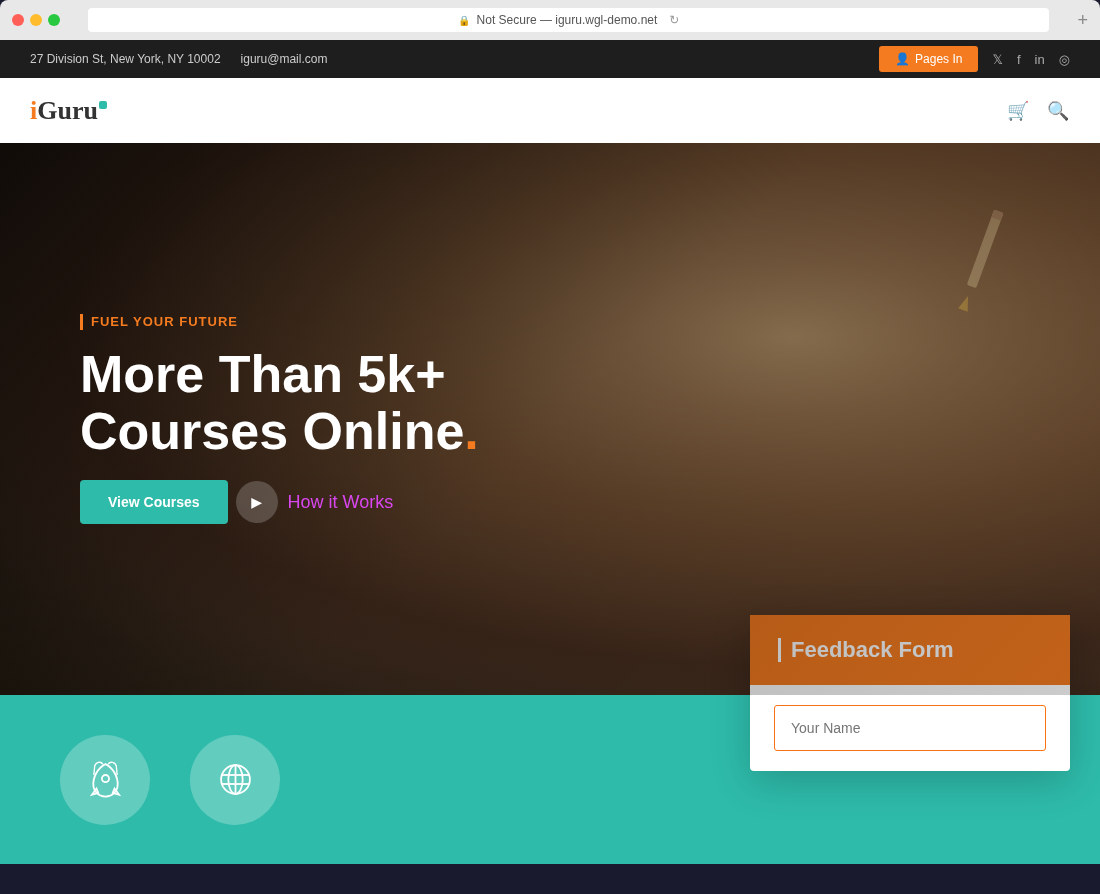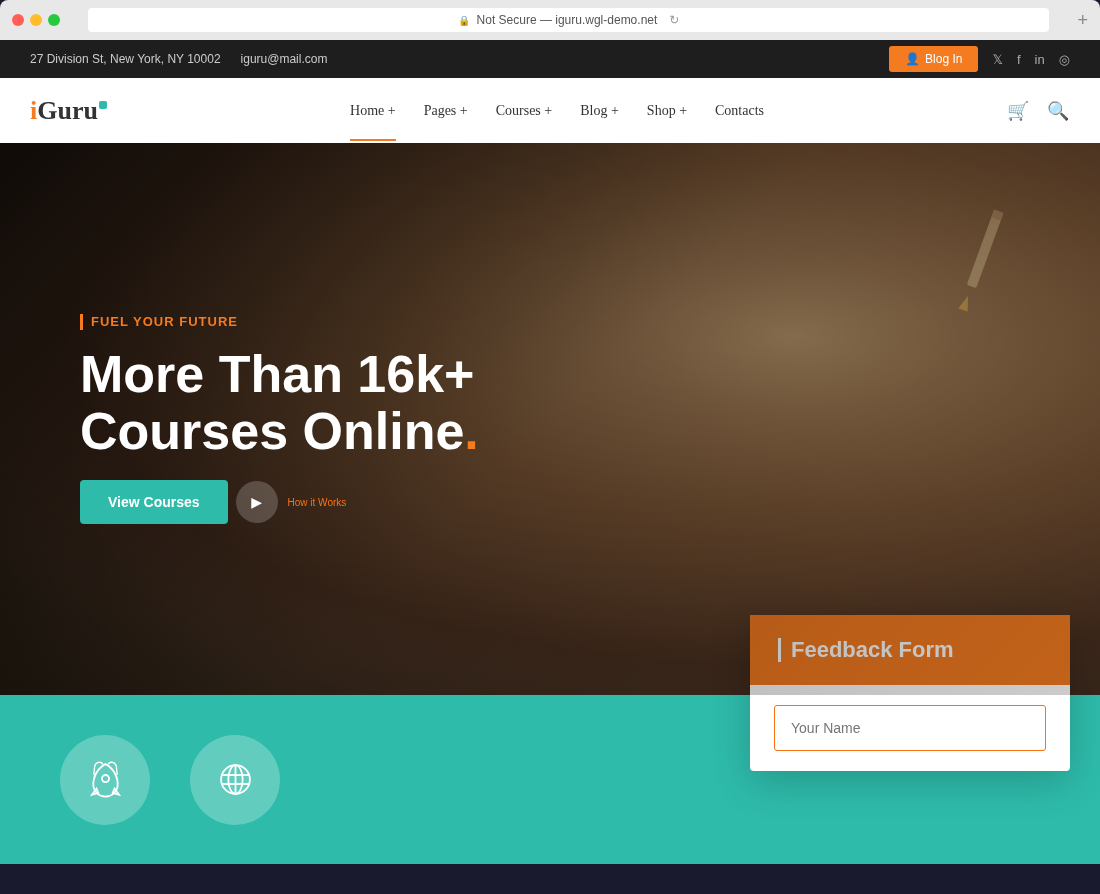--- a/index.html
+++ b/index.html
@@ -163,21 +163,21 @@
     .play-circle {
       width: 42px; height: 42px;
       background: rgba(255,255,255,0.2);
       border-radius: 50%;
       display: flex;
       align-items: center;
       justify-content: center;
       color: white;
       font-size: 14px;
     }
-    .play-text { color: #f97316; font-size: 10px; }
+    .play-text { color: #d946ef; font-size: 18px; }
 
     
     .doodle-pencil {
       position: absolute;
       right: 80px;
       top: 60px;
       z-index: 2;
       opacity: 0.6;
     }
 
@@ -252,40 +252,32 @@
 <div class="website">
 
   <div class="top-bar">
     <div class="top-bar-left">
       <span class="top-bar-info">27 Division St, New York, NY 10002</span>
       <span class="top-bar-info">iguru@mail.com</span>
     </div>
     <div class="top-bar-right">
       <div class="sign-in-btn">
         <span>👤</span>
-        <span>Blog In</span>
+        <span>Pages In</span>
       </div>
       <span class="social-icon">𝕏</span>
       <span class="social-icon">f</span>
       <span class="social-icon">in</span>
       <span class="social-icon">◎</span>
     </div>
   </div>
 
   <div class="navbar">
     <div class="logo">
       <span class="i" style="color:#f47b20;">i</span><span>Guru</span><span class="logo-dot"></span>
-    </div>
-    <div class="nav-links">
-      <a class="nav-link active">Home +</a>
-      <a class="nav-link">Pages +</a>
-      <a class="nav-link">Courses +</a>
-      <a class="nav-link">Blog +</a>
-      <a class="nav-link">Shop +</a>
-      <a class="nav-link">Contacts</a>
     </div>
     <div class="nav-icons">
       <span class="nav-icon">🛒</span>
       <span class="nav-icon">🔍</span>
     </div>
   </div>
 
   <div class="hero">
     <div class="hero-img-bg"></div>
 
@@ -301,21 +293,21 @@
         <rect x="35" y="5" width="10" height="8" rx="1" fill="#c0a080" transform="rotate(20 40 60)"></rect>
       </svg>
     </div>
 
     <div class="hero-content">
       <div class="hero-eyebrow">
         <div class="eyebrow-bar"></div>
         <span class="eyebrow-text">FUEL YOUR FUTURE</span>
       </div>
       <h1 class="hero-title">
-        <span>More Than 16k+</span><br>
+        <span>More Than 5k+</span><br>
         <span>Courses Online</span><span class="dot">.</span>
       </h1>
       <div class="hero-actions">
         <button class="btn-courses">View Courses</button>
         <div class="btn-play">
           <div class="play-circle">▶</div>
           <span class="play-text">How it Works</span>
         </div>
       </div>
     </div>

